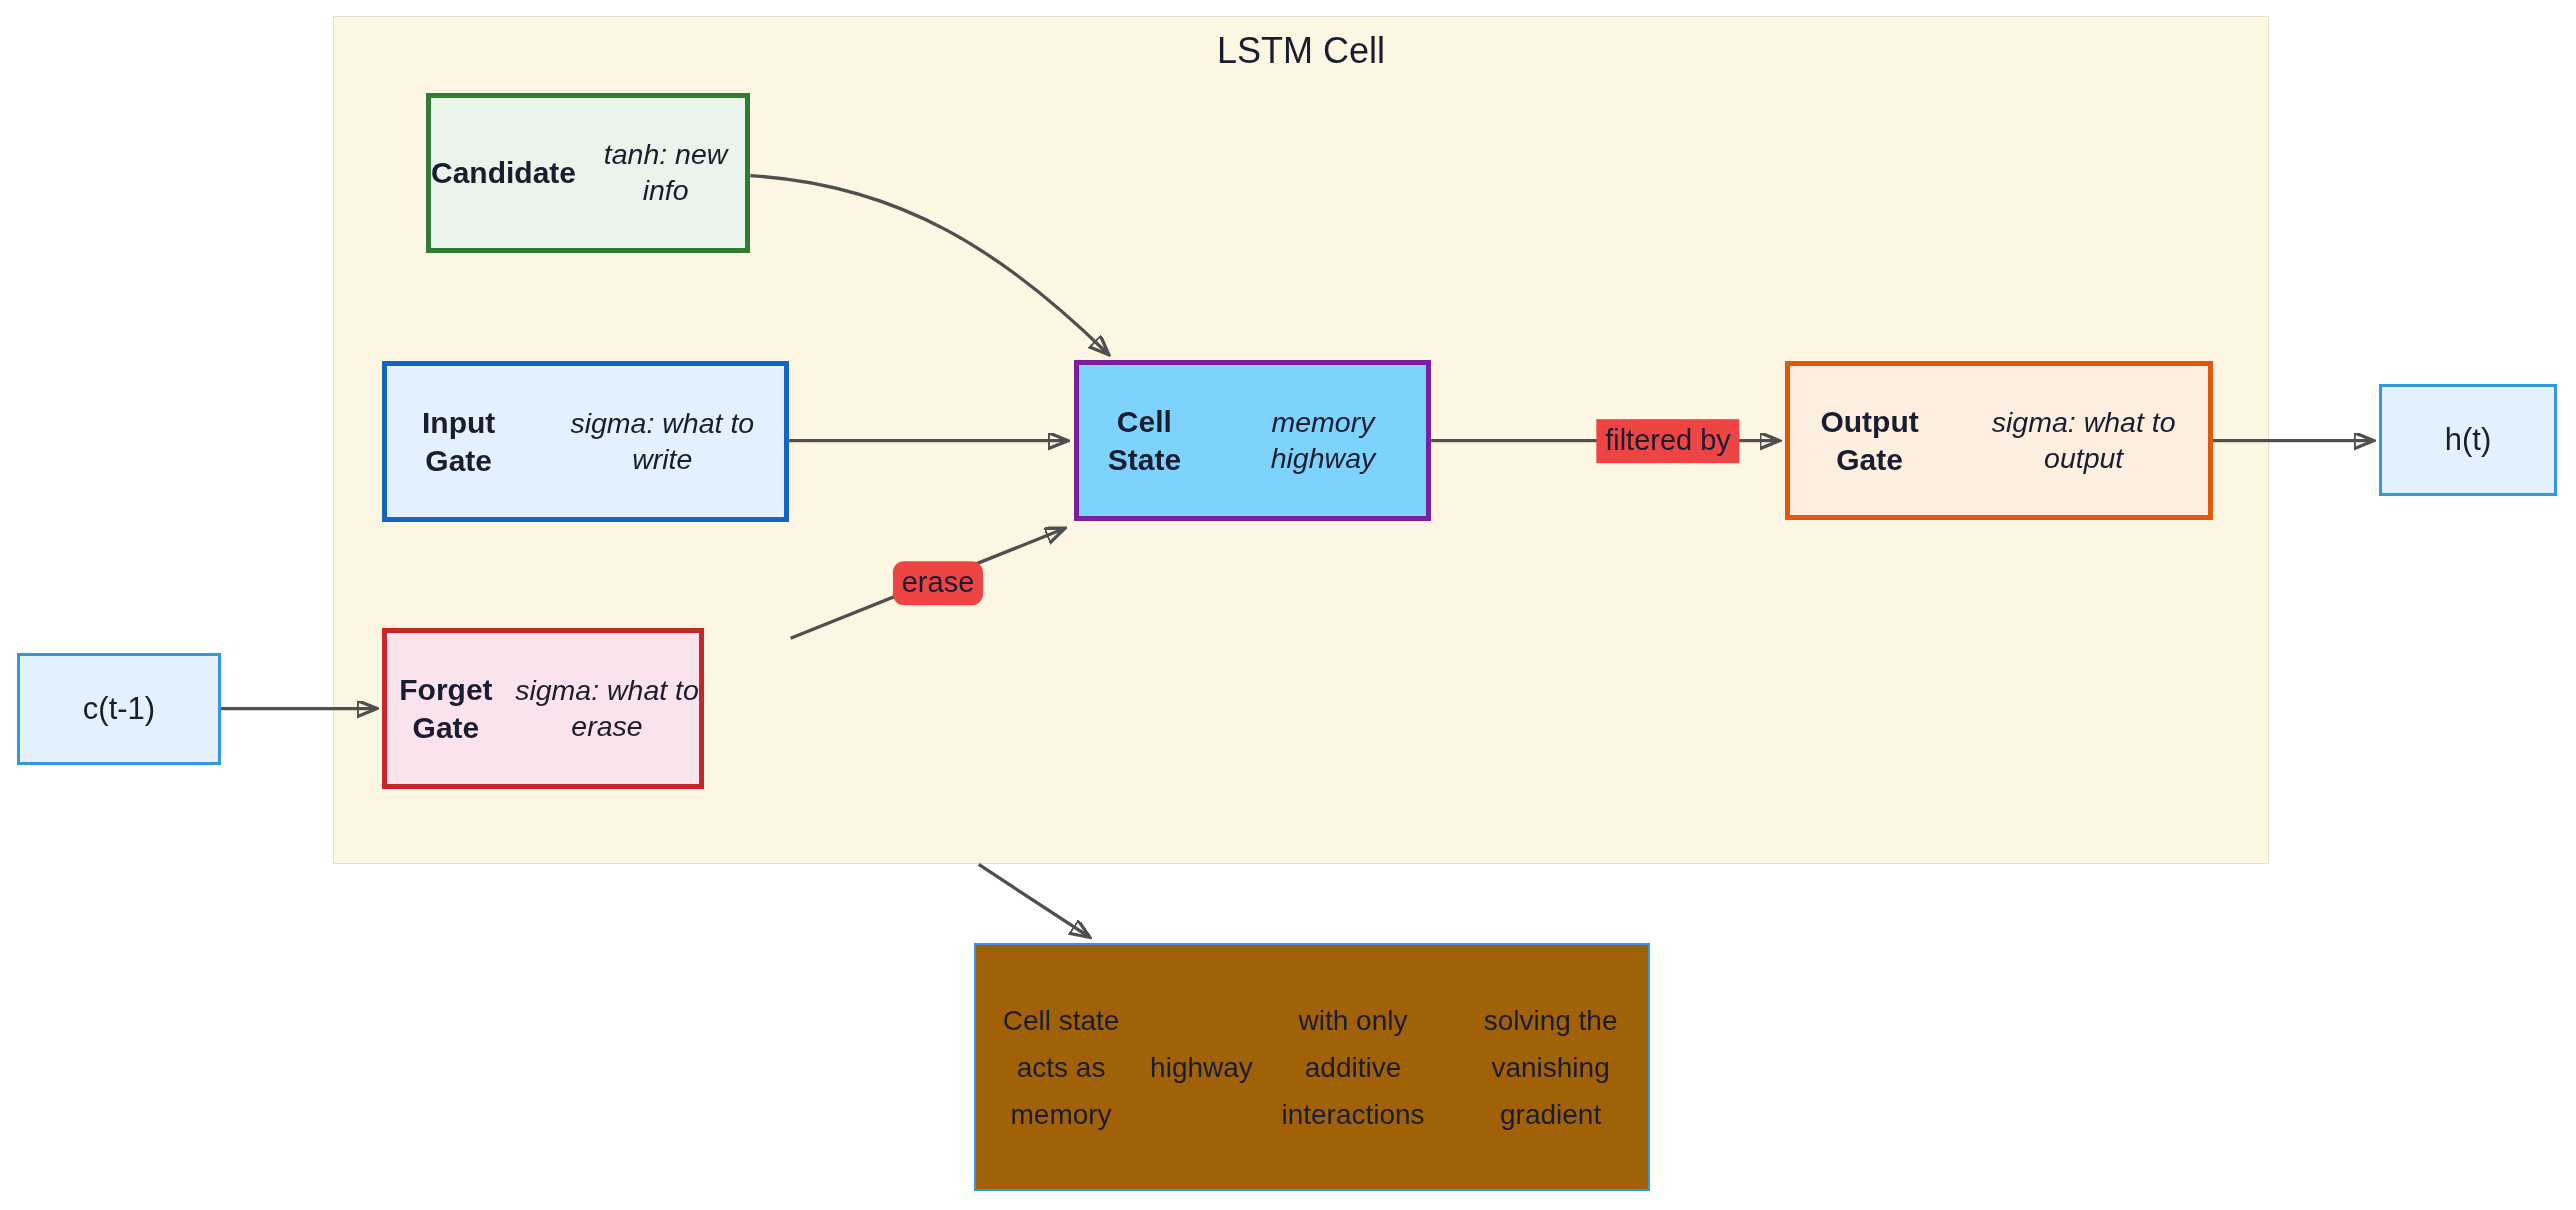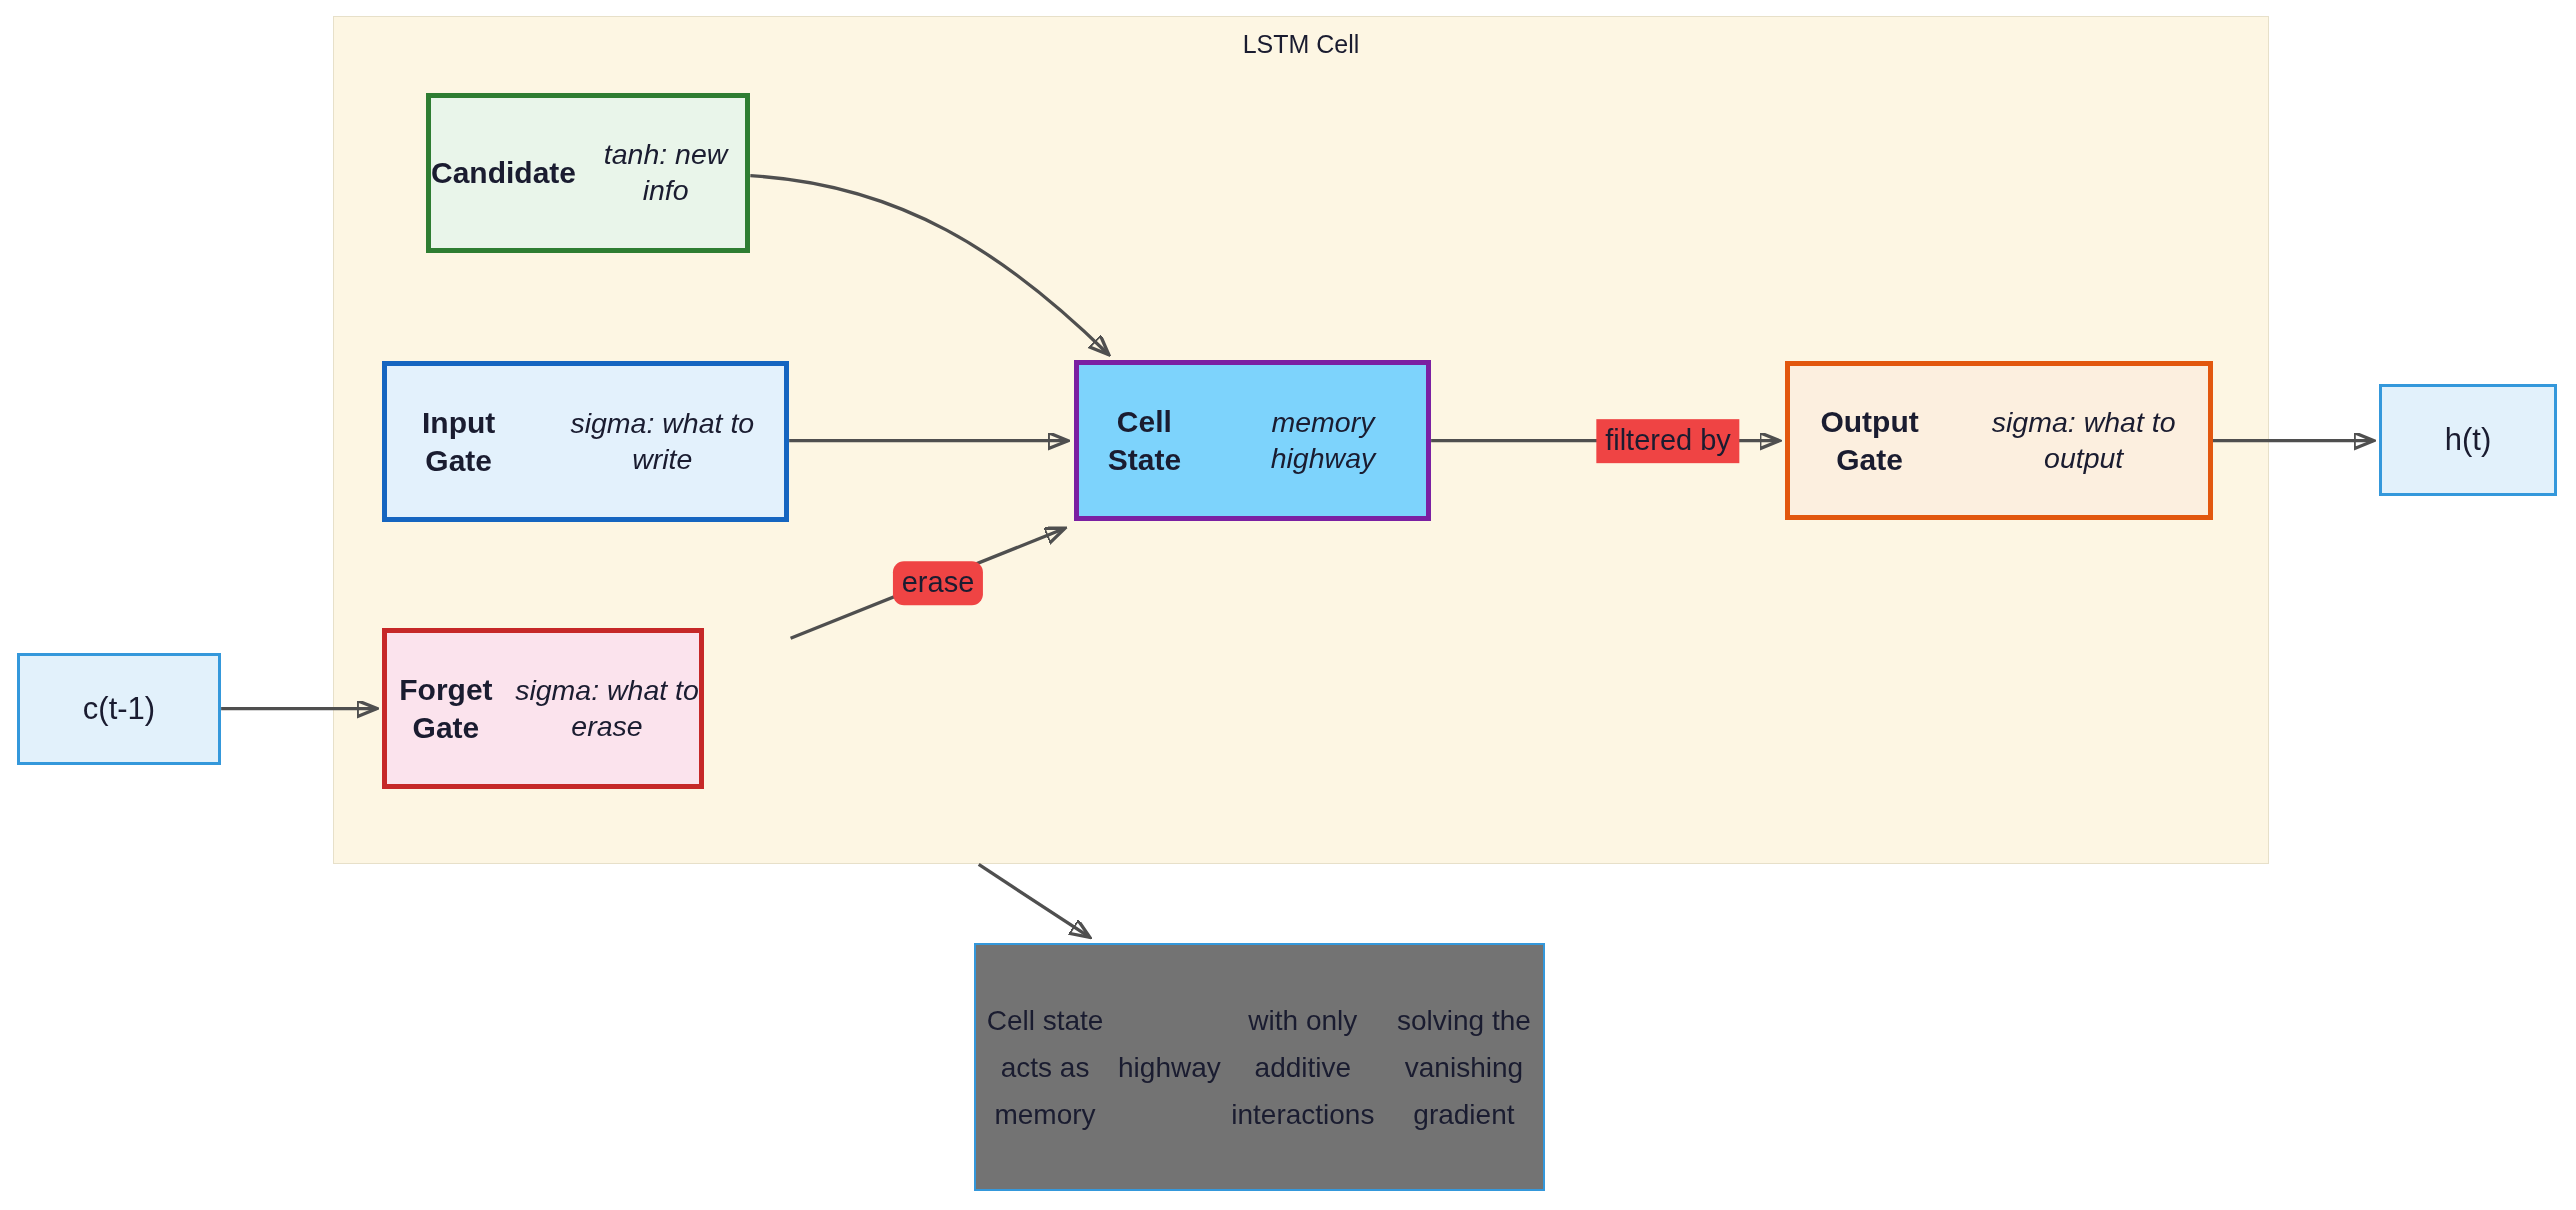--- a/index.html
+++ b/index.html
@@ -24,21 +24,21 @@
     width: 1936px; height: 848px;
     background: #fdf6e3;
     border: 1.5px solid #e7e0c9;
     box-sizing: border-box;
     z-index: 1;
   }
   .subgraph-title {
     position: absolute;
     left: 0; right: 0; top: 13px;
     text-align: center;
-    font-size: 25px;
+    font-size: 36px;
     font-weight: 400;
     color: #1a1c30;
   }
 
   
   .edge-layer {
     position: absolute;
     left: 0; top: 0;
     width: 2576px; height: 1210px;
     z-index: 2;
@@ -72,22 +72,22 @@
   .forget-gate { left: 382px;  top: 628px; width: 322px; height: 161px;
                  background: #fbe3ed; border: 5.1px solid #c62828; }
   .cell-state  { left: 1074px; top: 360px; width: 357px; height: 161px;
                  background: #7dd3fc; border: 5.1px solid #7b1fa2; }
   .output-gate { left: 1785px; top: 361px; width: 428px; height: 159px;
                  background: #fcefdf; border: 5.1px solid #e2570e; }
   .c-prev      { left: 17px;   top: 653px; width: 204px; height: 112px;
                  background: #e2f1fb; border: 3.7px solid #3498db; }
   .h-t         { left: 2379px; top: 384px; width: 178px; height: 112px;
                  background: #e2f1fb; border: 3.7px solid #3498db; }
-  .note        { left: 974px; top: 943px; width: 571px; height: 248px;
-                 background: #737373; border: 2.9px solid #3498db;
+  .note        { left: 974px; top: 943px; width: 676px; height: 248px;
+                 background: #a16207; border: 2.9px solid #3498db;
                  gap: 4px; }
   .note-line   { font-size: 28px; line-height: 47px; font-weight: 400; }
 
   
   .edge-label {
     position: absolute;
     transform: translate(-50%, -50%);
     background: #ef4444;
     font-size: 29px;
     line-height: 1.1;

